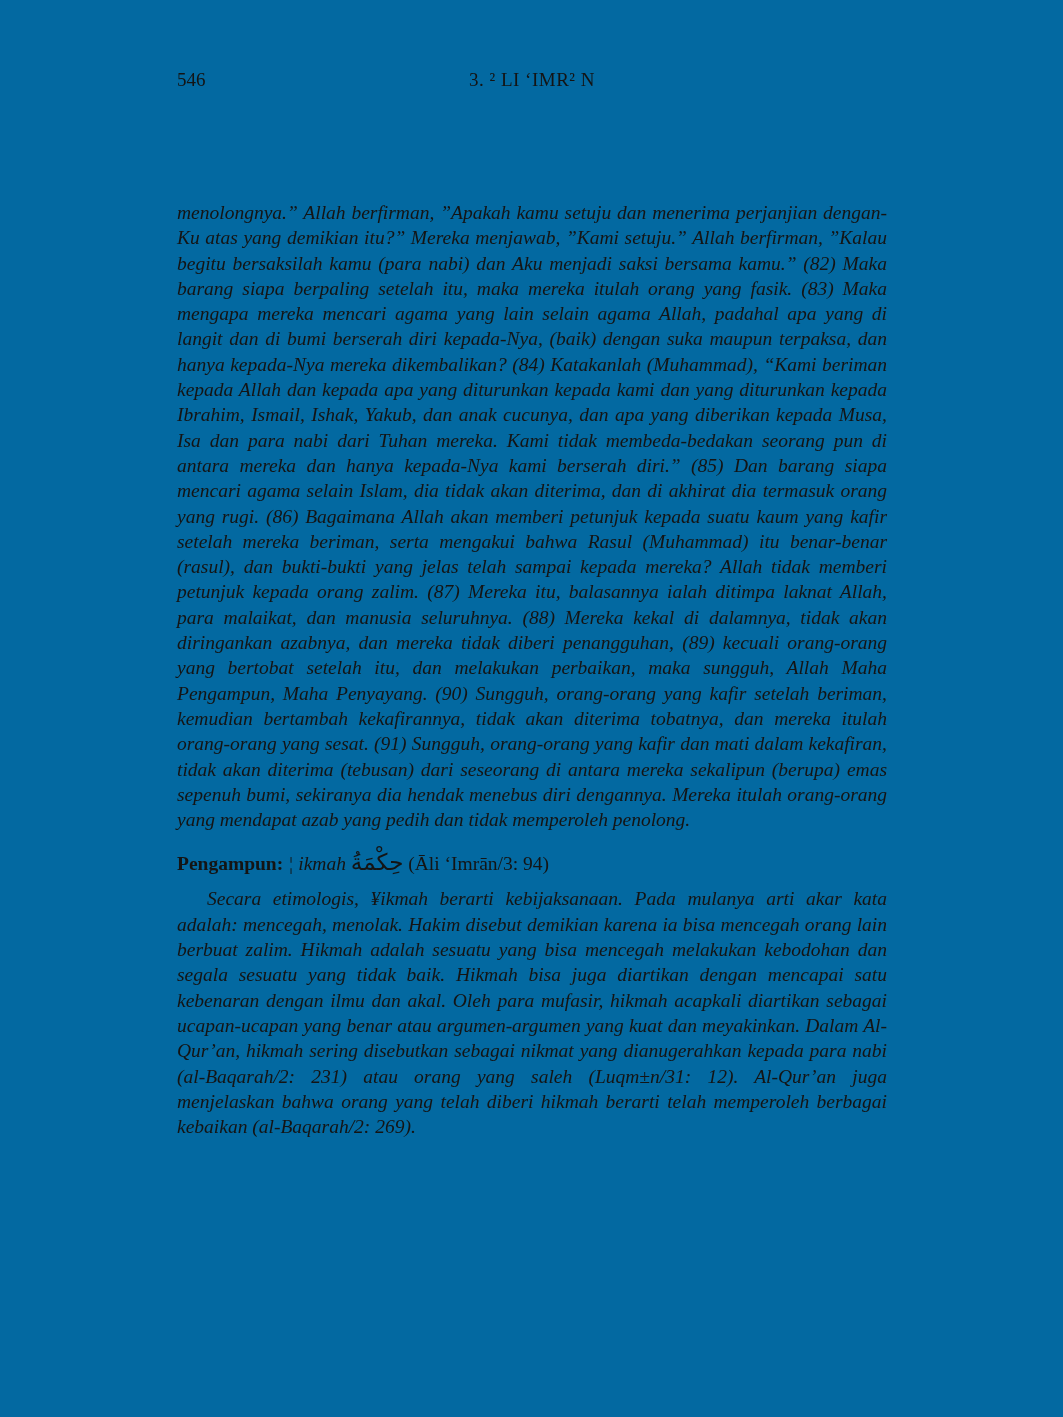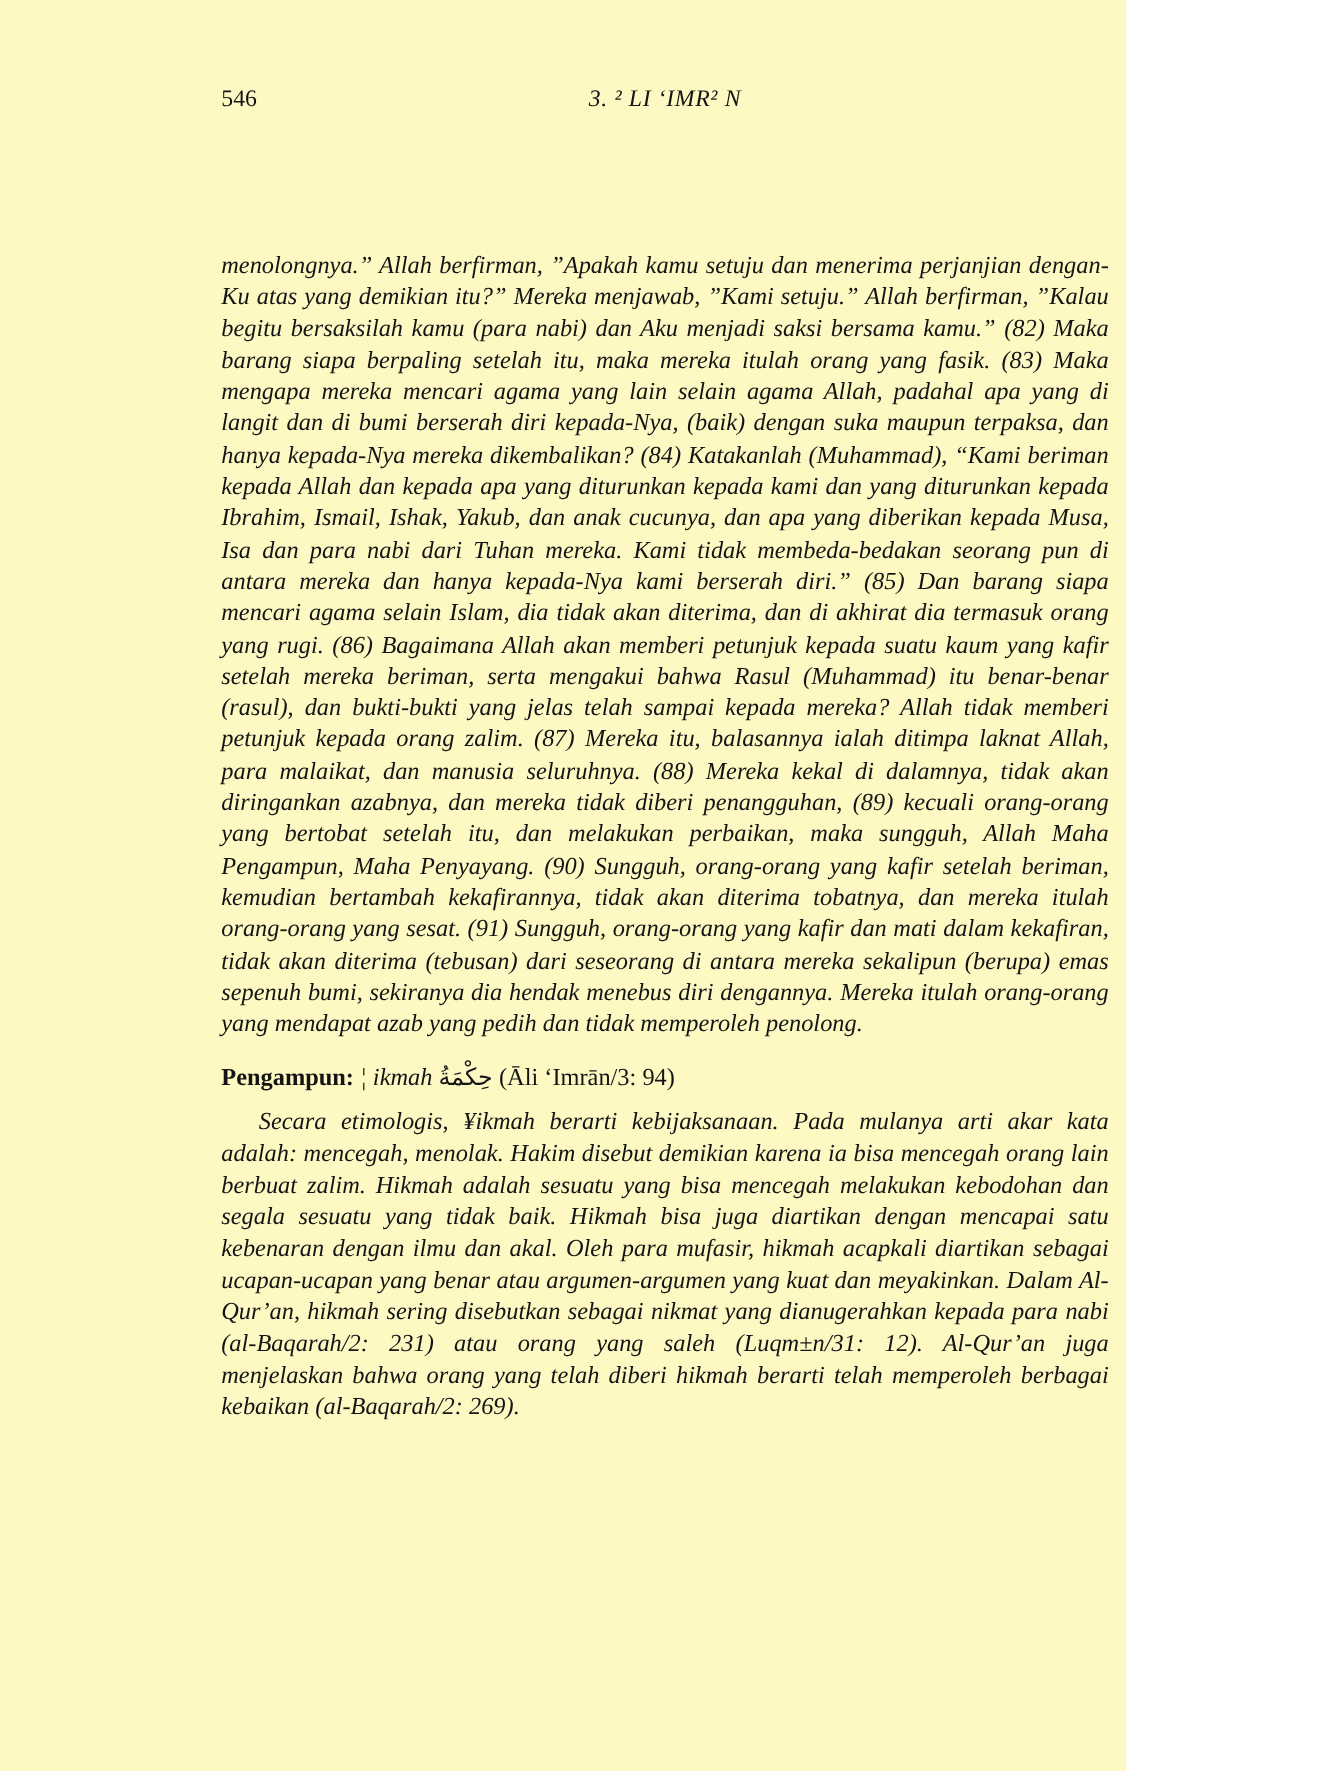--- a/index.html
+++ b/index.html
@@ -9,39 +9,39 @@
   }
   body {
     width: 1063px;
     height: 1417px;
     font-family: "Liberation Serif", serif;
     color: #141414;
     overflow: hidden;
   }
   .page {
     position: relative;
-    width: 901px;
+    width: 1063px;
     height: 1417px;
-    background: #fef9c3;
+    background: #0369a1;
   }
   .content {
     position: absolute;
     left: 177px;
     top: 68px;
     width: 710px;
   }
   .page-header {
     display: grid;
     grid-template-columns: 1fr auto 1fr;
     align-items: baseline;
     font-size: 19px;
     line-height: 24px;
   }
   .page-header .hdr-left  { text-align: left; }
-  .page-header .hdr-center{ text-align: center; letter-spacing: 0.5px; font-style: italic; }
+  .page-header .hdr-center{ text-align: center; letter-spacing: 0.5px; }
   .page-header .hdr-right { text-align: right; }
 
   .body-text {
     font-size: 19.5px;
     line-height: 25.3px;
     text-align: justify;
     margin: 0;
     font-style: italic;
   }
   .translation {
@@ -52,21 +52,21 @@
     margin-top: 17px;
     margin-bottom: 9px;
     font-size: 19.5px;
     line-height: 26px;
     text-align: left;
   }
   .kosakata-line .label { font-weight: bold; }
   .kosakata-line .term  { font-style: italic; }
   .kosakata-line .arabic {
     font-family: "DejaVu Sans", sans-serif;
-    font-size: 19px;
+    font-size: 23px;
     direction: rtl;
     unicode-bidi: embed;
   }
   .etymology {
     text-indent: 30px;
   }
 </style>
 </head>
 <body>
 

